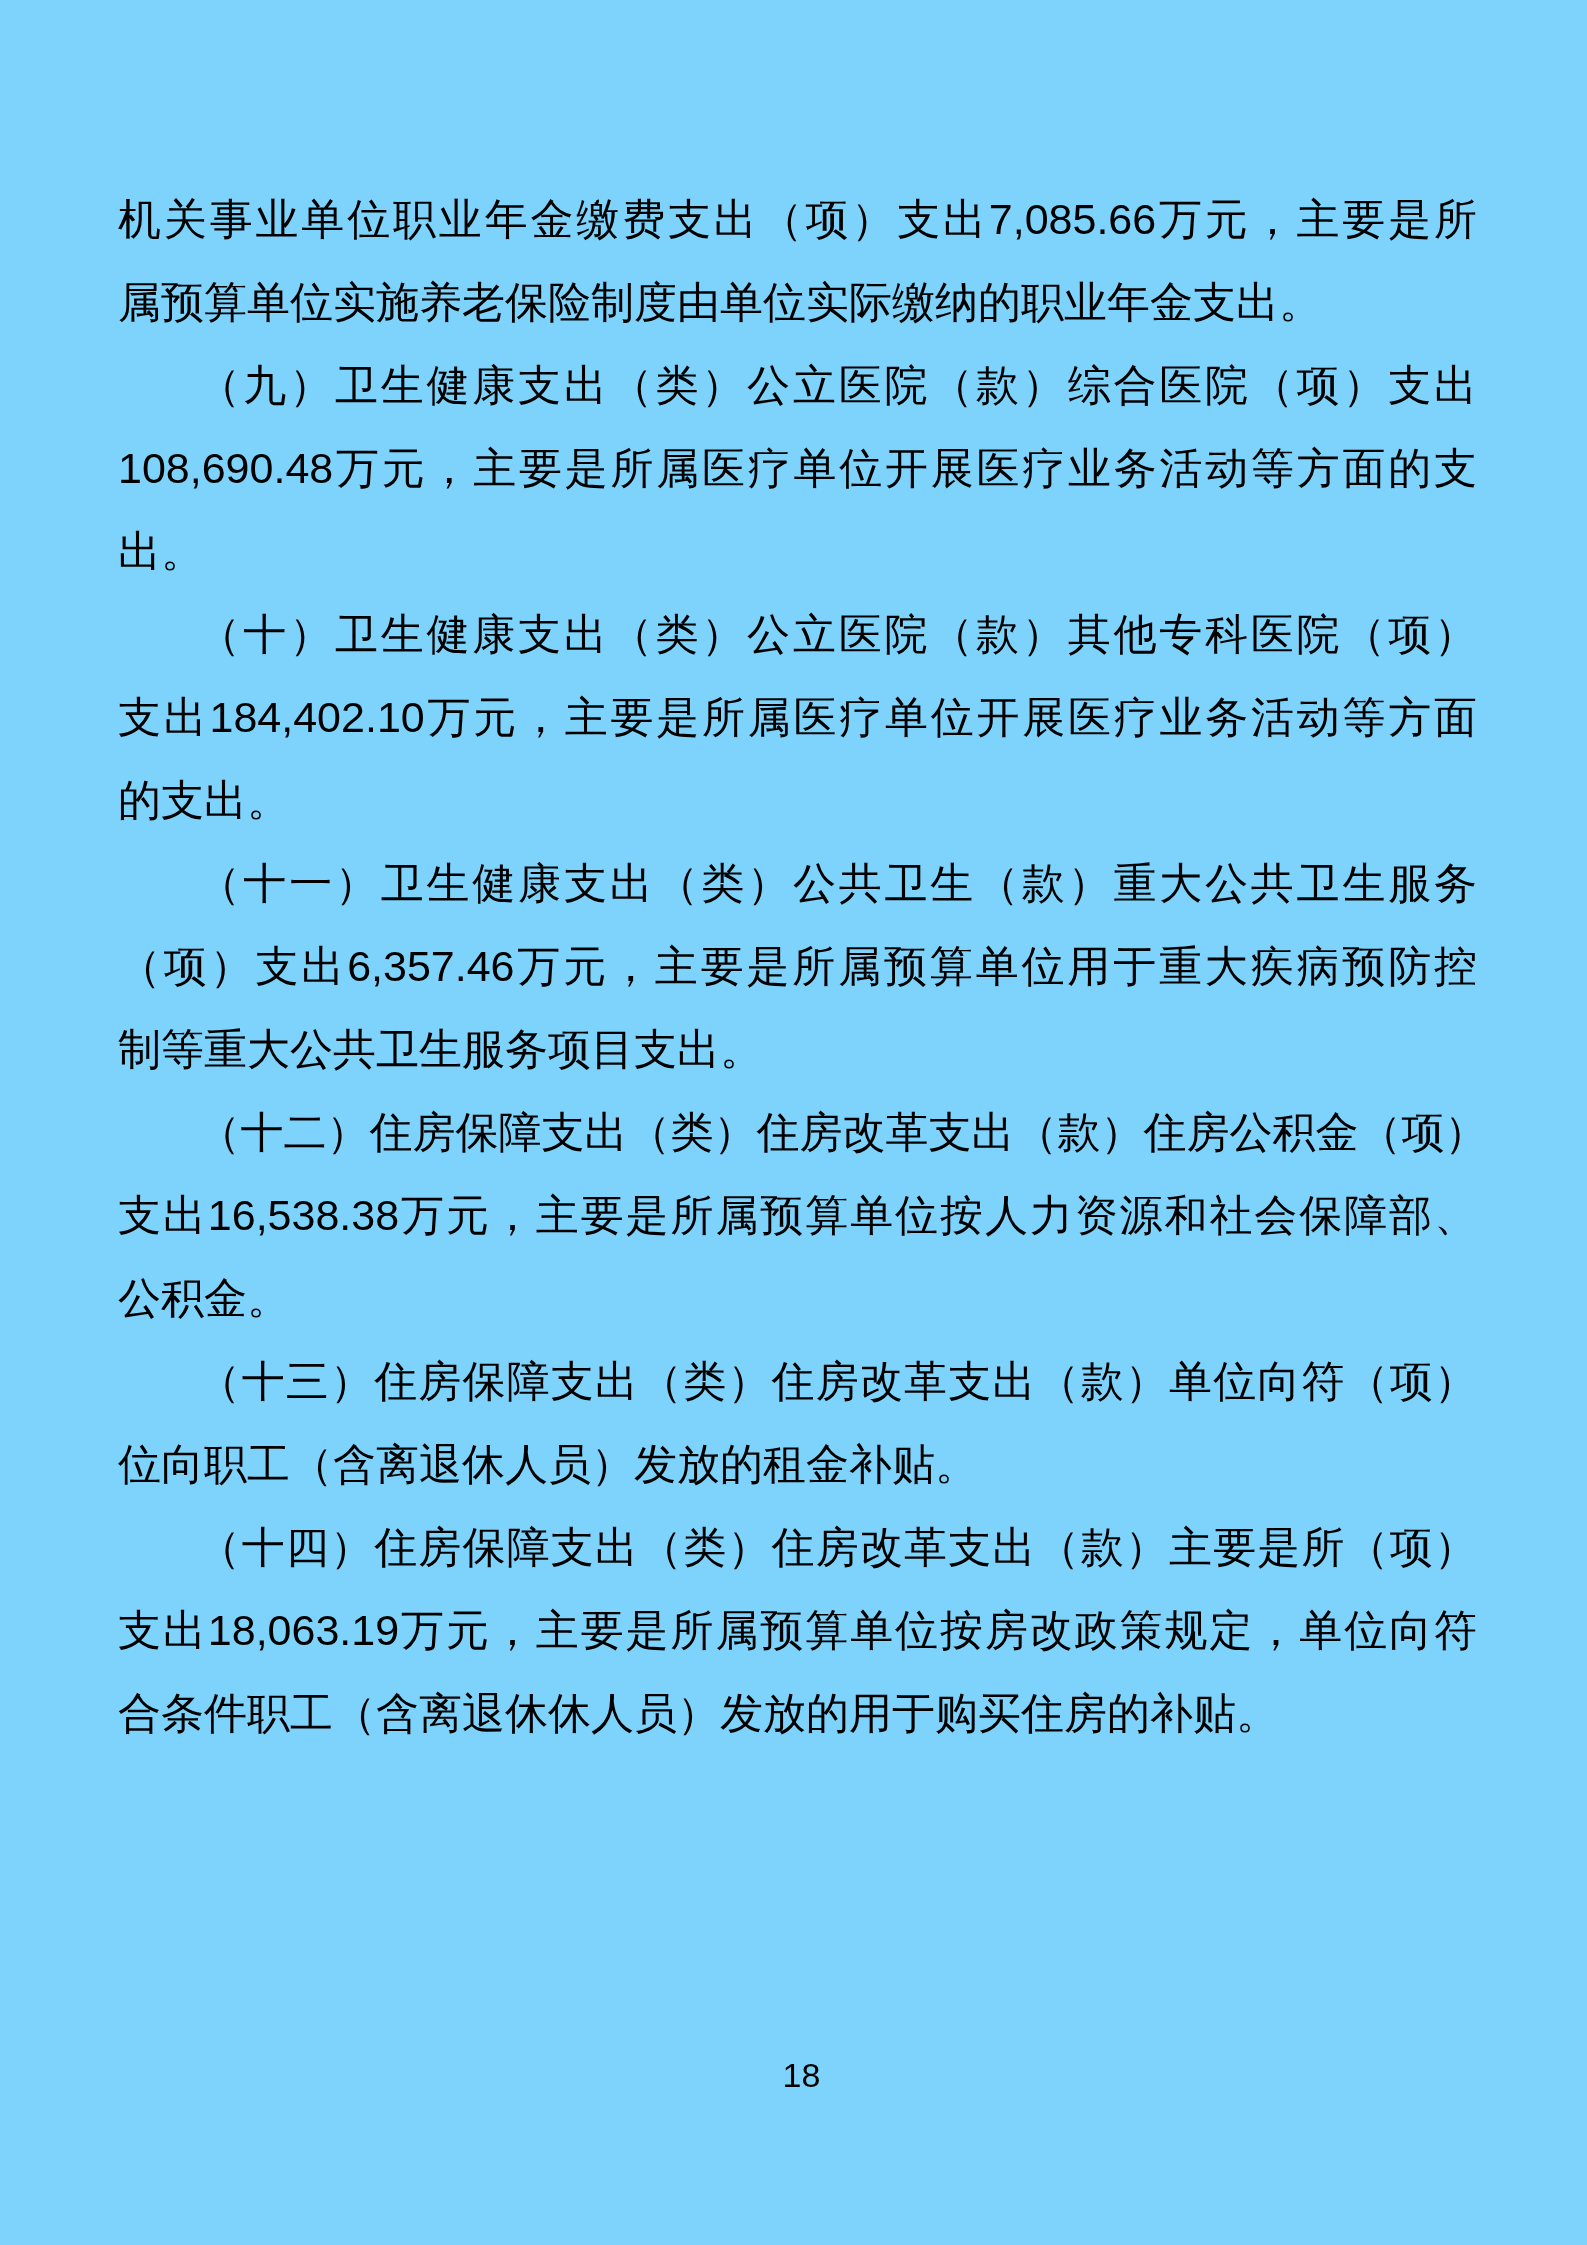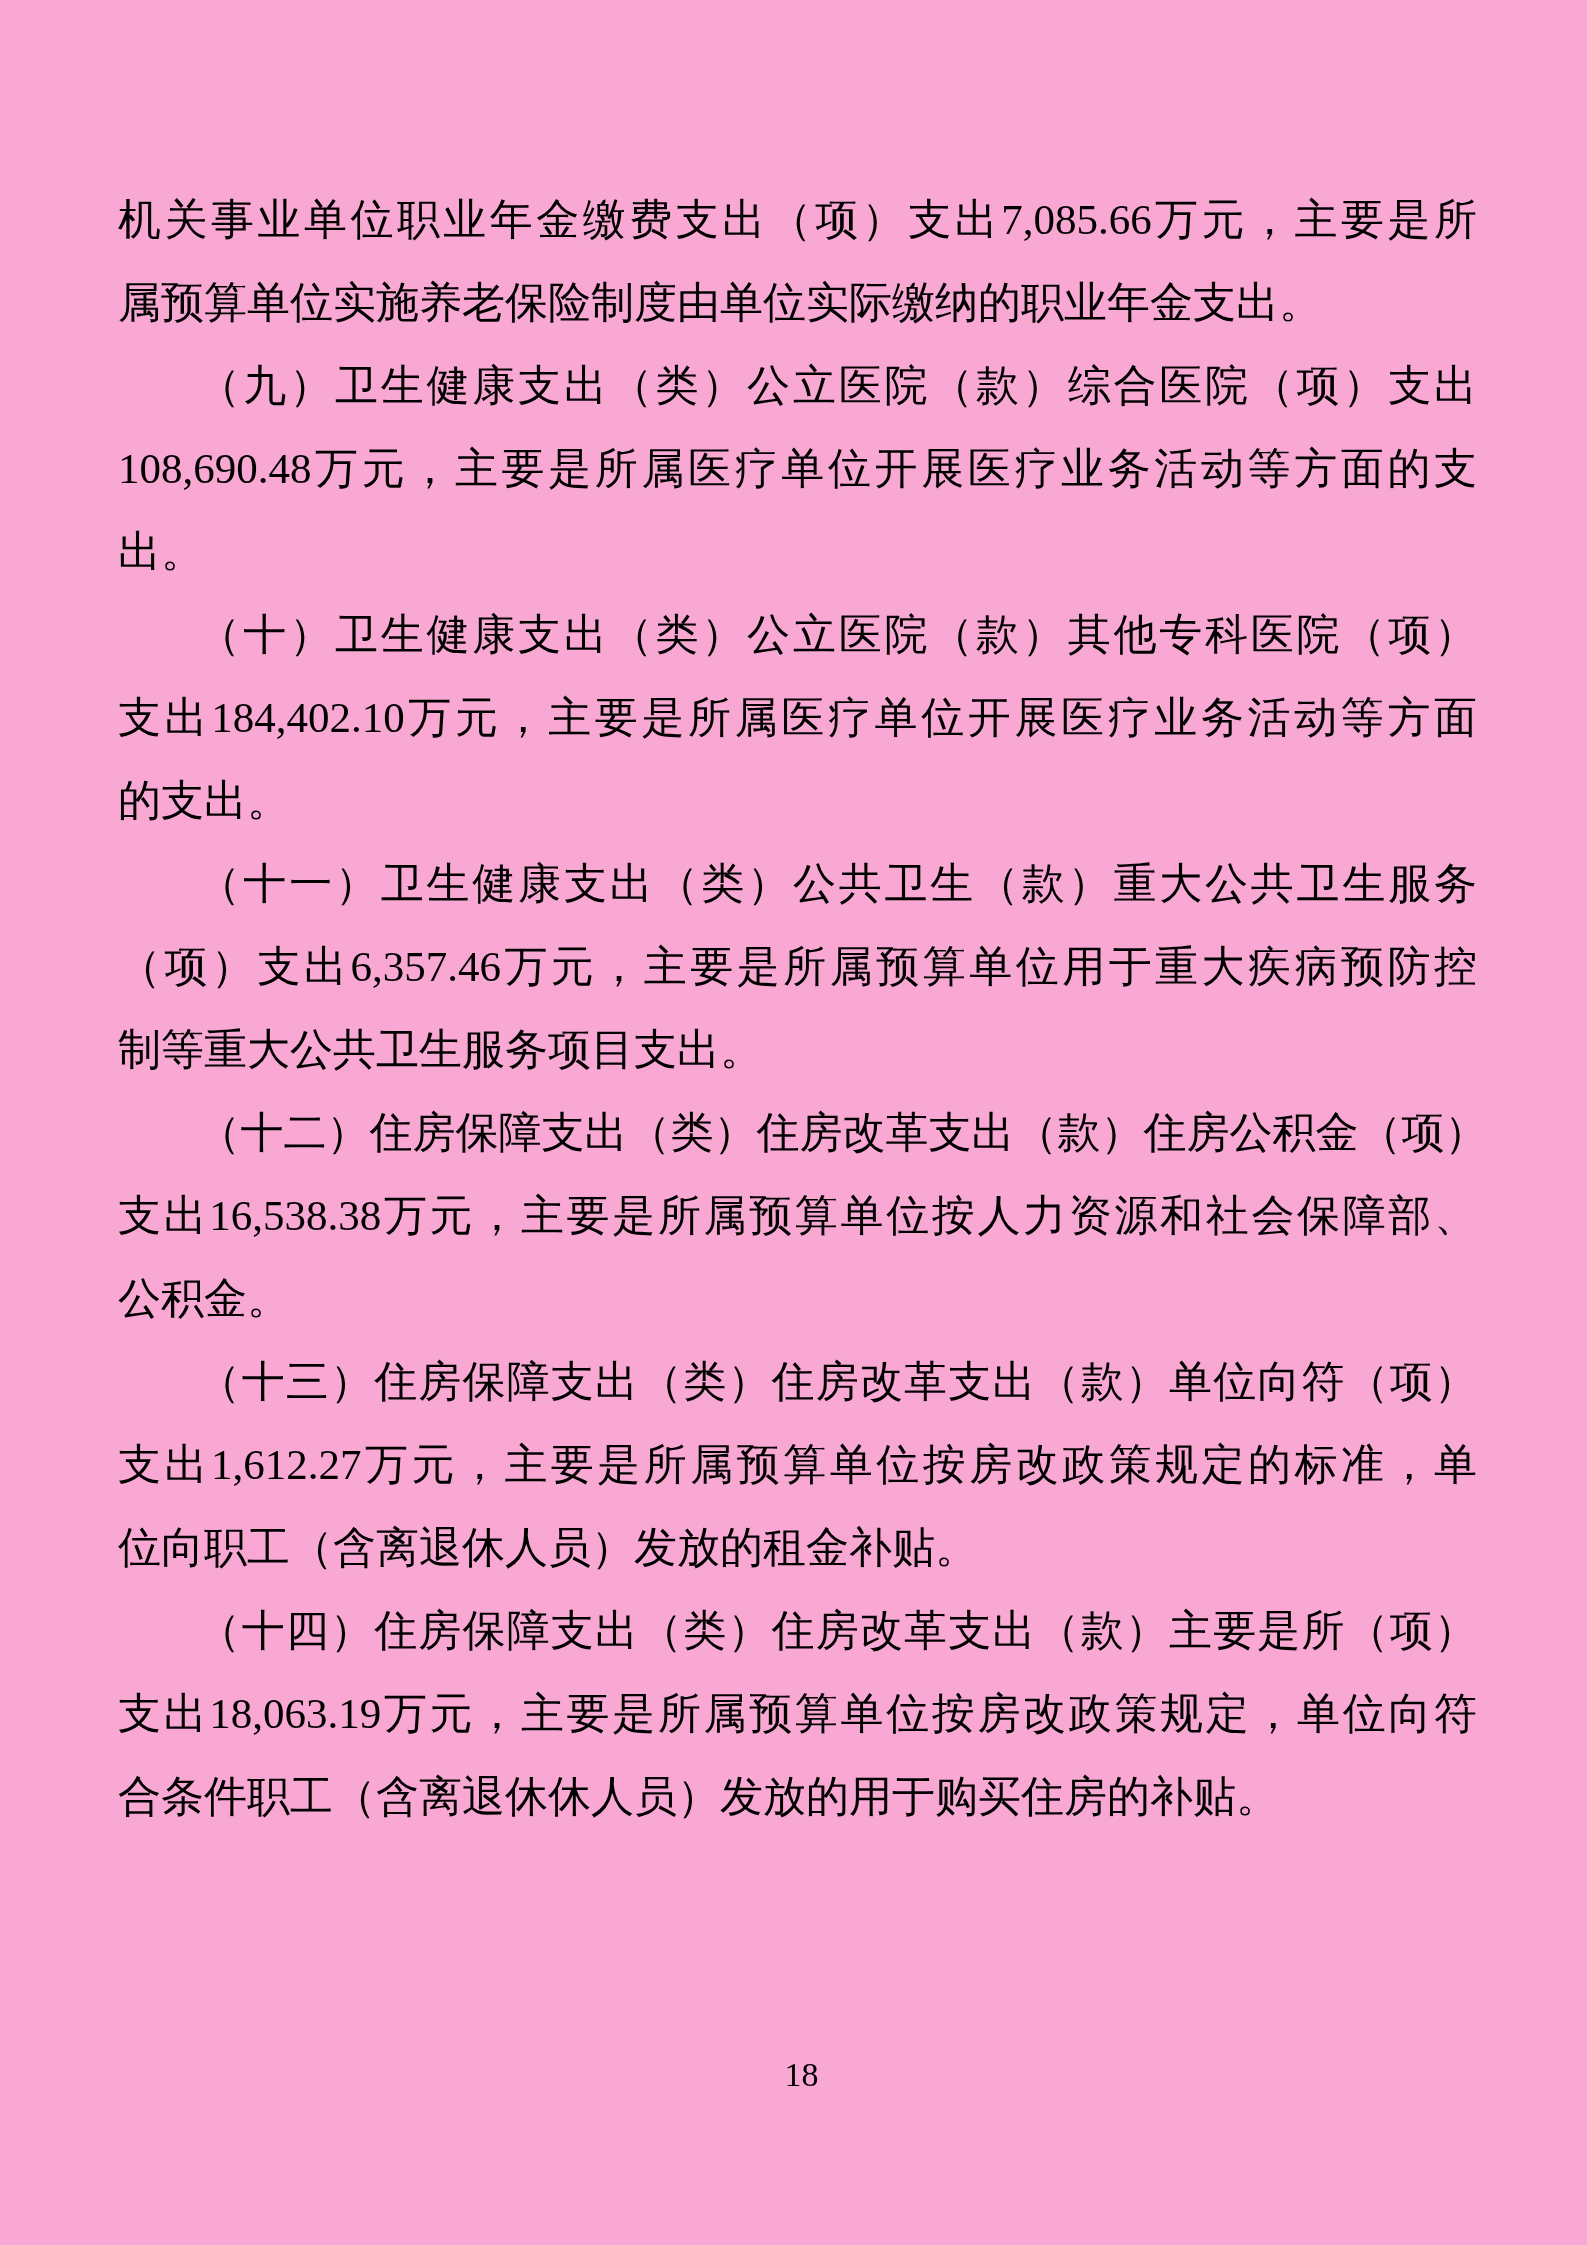--- a/index.html
+++ b/index.html
@@ -4,23 +4,23 @@
 <style>
   html, body {
     margin: 0;
     padding: 0;
     background: #ffffff;
   }
   .page {
     position: relative;
     width: 1587px;
     height: 2245px;
-    background: #f9a8d4;
+    background: #7dd3fc;
     color: #000000;
-    font-family: Liberation Serif, serif;
+    font-family: Liberation Sans, sans-serif;
     overflow: hidden;
   }
   .body-text {
     position: absolute;
     left: 118px;
     top: 178px;
     width: 1359px;
     font-size: 43px;
     line-height: 83px;
     letter-spacing: 0;
@@ -71,21 +71,20 @@
 
     <div class="line indent">（十一）卫生健康支出（类）公共卫生（款）重大公共卫生服务</div>
     <div class="line">（项）支出6,357.46万元，主要是所属预算单位用于重大疾病预防控</div>
     <div class="line last">制等重大公共卫生服务项目支出。</div>
 
     <div class="line indent">（十二）住房保障支出（类）住房改革支出（款）住房公积金（项）</div>
     <div class="line">支出16,538.38万元，主要是所属预算单位按人力资源和社会保障部、</div>
     <div class="line last">公积金。</div>
 
     <div class="line indent">（十三）住房保障支出（类）住房改革支出（款）单位向符（项）</div>
-    <div class="line">支出1,612.27万元，主要是所属预算单位按房改政策规定的标准，单</div>
     <div class="line last">位向职工（含离退休人员）发放的租金补贴。</div>
 
     <div class="line indent">（十四）住房保障支出（类）住房改革支出（款）主要是所（项）</div>
     <div class="line">支出18,063.19万元，主要是所属预算单位按房改政策规定，单位向符</div>
     <div class="line last">合条件职工（含离退休休人员）发放的用于购买住房的补贴。</div>
 
   </div>
 
   <div class="page-number">18</div>
 </div>

